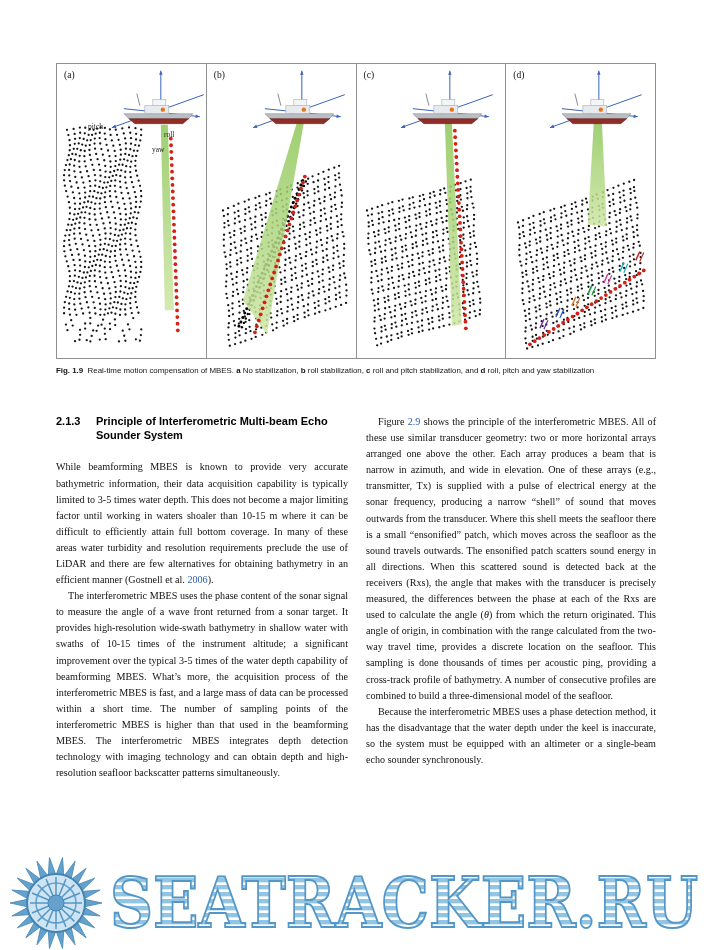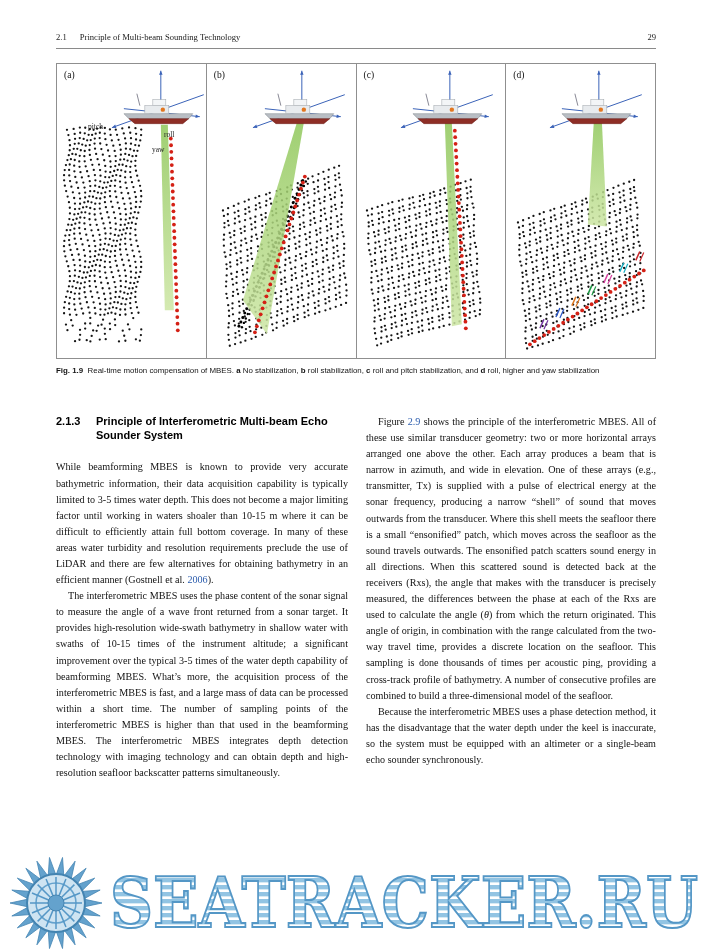--- a/index.html
+++ b/index.html
@@ -40,27 +40,20 @@
   
   .watermark{position:absolute;left:2px;top:857px;width:707px;height:93px;
     display:flex;align-items:center;opacity:0.96;justify-content:center;}
   .wm-text-svg{display:block;}
 </style>
 </head>
 <body>
 
 <div class="page">
 
-  <header class="running-head">
-    <span class="rh-left">
-      <span>2.1</span>
-      <span>Principle of Multi-beam Sounding Technology</span>
-    </span>
-    <span>29</span>
-  </header>
 
   <div class="figure">
     <div class="panel">
       <svg class="panel-svg" viewBox="0 0 149 293">
           <circle cx="10" cy="65.2" r="1.15" fill="#141414"></circle>
           <circle cx="16.668061686791976" cy="64.3209985943495" r="1.15" fill="#141414"></circle>
           <circle cx="22.873622080184305" cy="62.97173349595727" r="1.15" fill="#141414"></circle>
           <circle cx="28.290595085361755" cy="63.128881234959835" r="1.15" fill="#141414"></circle>
           <circle cx="32.825489211458766" cy="64.56222000556045" r="1.15" fill="#141414"></circle>
           <circle cx="36.644982976156996" cy="65.17190515087363" r="1.15" fill="#141414"></circle>
@@ -2553,21 +2546,21 @@
           <polygon points="61,54 121,54 115,59 67,59" fill="#8e2e26" stroke="#6e1f19" stroke-width="0.5" fill-opacity="1"></polygon>
           <rect x="77" y="41" width="24" height="8" fill="#e8ebee" stroke="#9aa0a6" stroke-width="0.5"></rect>
           <rect x="85" y="35" width="13" height="6" fill="#f3f5f7" stroke="#9aa0a6" stroke-width="0.5"></rect>
           <circle cx="95" cy="45" r="2.2" fill="#e2761f"></circle>
           <line x1="72" y1="41" x2="69" y2="29" stroke="#556" stroke-width="0.7"></line>
         </svg>
       <span class="panel-label">(d)</span>
     </div>
   </div>
 
-  <div class="caption"><span class="bseg">Fig. 1.9</span><span>&nbsp; Real-time motion compensation of MBES. </span><span class="bseg">a</span><span> No stabilization, </span><span class="bseg">b</span><span> roll stabilization, </span><span class="bseg">c</span><span> roll and pitch stabilization, and </span><span class="bseg">d</span><span> roll, higher and yaw stabilization</span></div>
+  <div class="caption"><span class="bseg">Fig. 1.9</span><span>&nbsp; Real-time motion compensation of MBES. </span><span class="bseg">a</span><span> No stabilization, </span><span class="bseg">b</span><span> roll stabilization, </span><span class="bseg">c</span><span> roll and pitch stabilization, and </span><span class="bseg">d</span><span> roll, pitch and yaw stabilization</span></div>
 
   <div class="col col-left">
     <h2 class="heading">
       <span class="h-num">2.1.3</span>
       <span class="h-title">Principle of Interferometric Multi-beam Echo Sounder System</span>
     </h2>
     <div>
         <p class="para"><span>While beamforming MBES is known to provide very accurate bathymetric information, their data acquisition capability is typically limited to 3-5 times water depth. This does not become a major limiting factor until working in waters shoaler than 10-15 m where it can be difficult to efficiently attain full bottom coverage. In many of these areas water turbidity and resolution requirements preclude the use of LiDAR and there are few alternatives for obtaining bathymetry in an efficient manner (Gostnell et al. </span><span class="lseg">2006</span><span>).</span></p>
         <p class="para ind"><span>The interferometric MBES uses the phase content of the sonar signal to measure the angle of a wave front returned from a sonar target. It provides high-resolution wide-swath bathymetry in shallow water with swaths of 10-15 times of the instrument altitude; a significant improvement over the typical 3-5 times of the water depth capability of beamforming MBES. What’s more, the acquisition process of the interferometric MBES is fast, and a large mass of data can be processed within a short time. The number of sampling points of the interferometric MBES is higher than that used in the beamforming MBES. The interferometric MBES integrates depth detection technology with imaging technology and can obtain depth and high-resolution seafloor backscatter patterns simultaneously.</span></p>
       </div>

